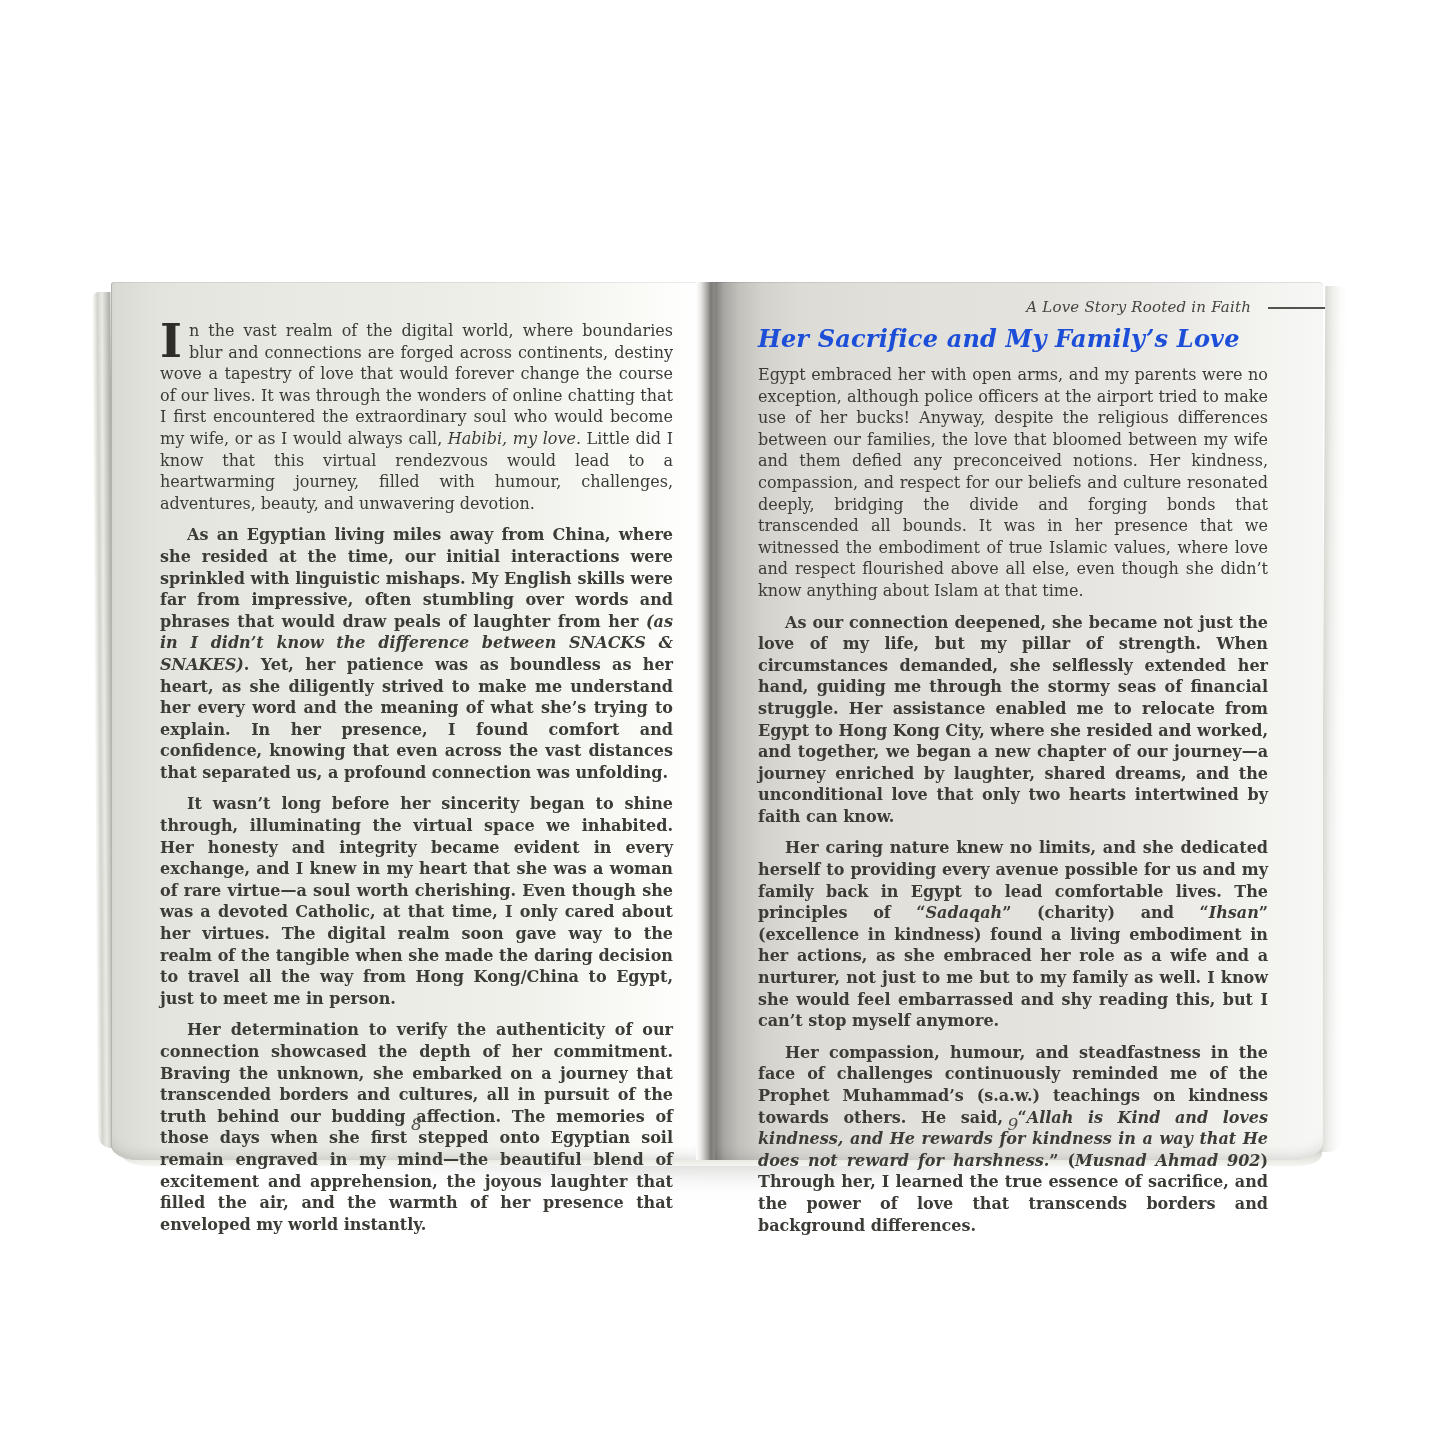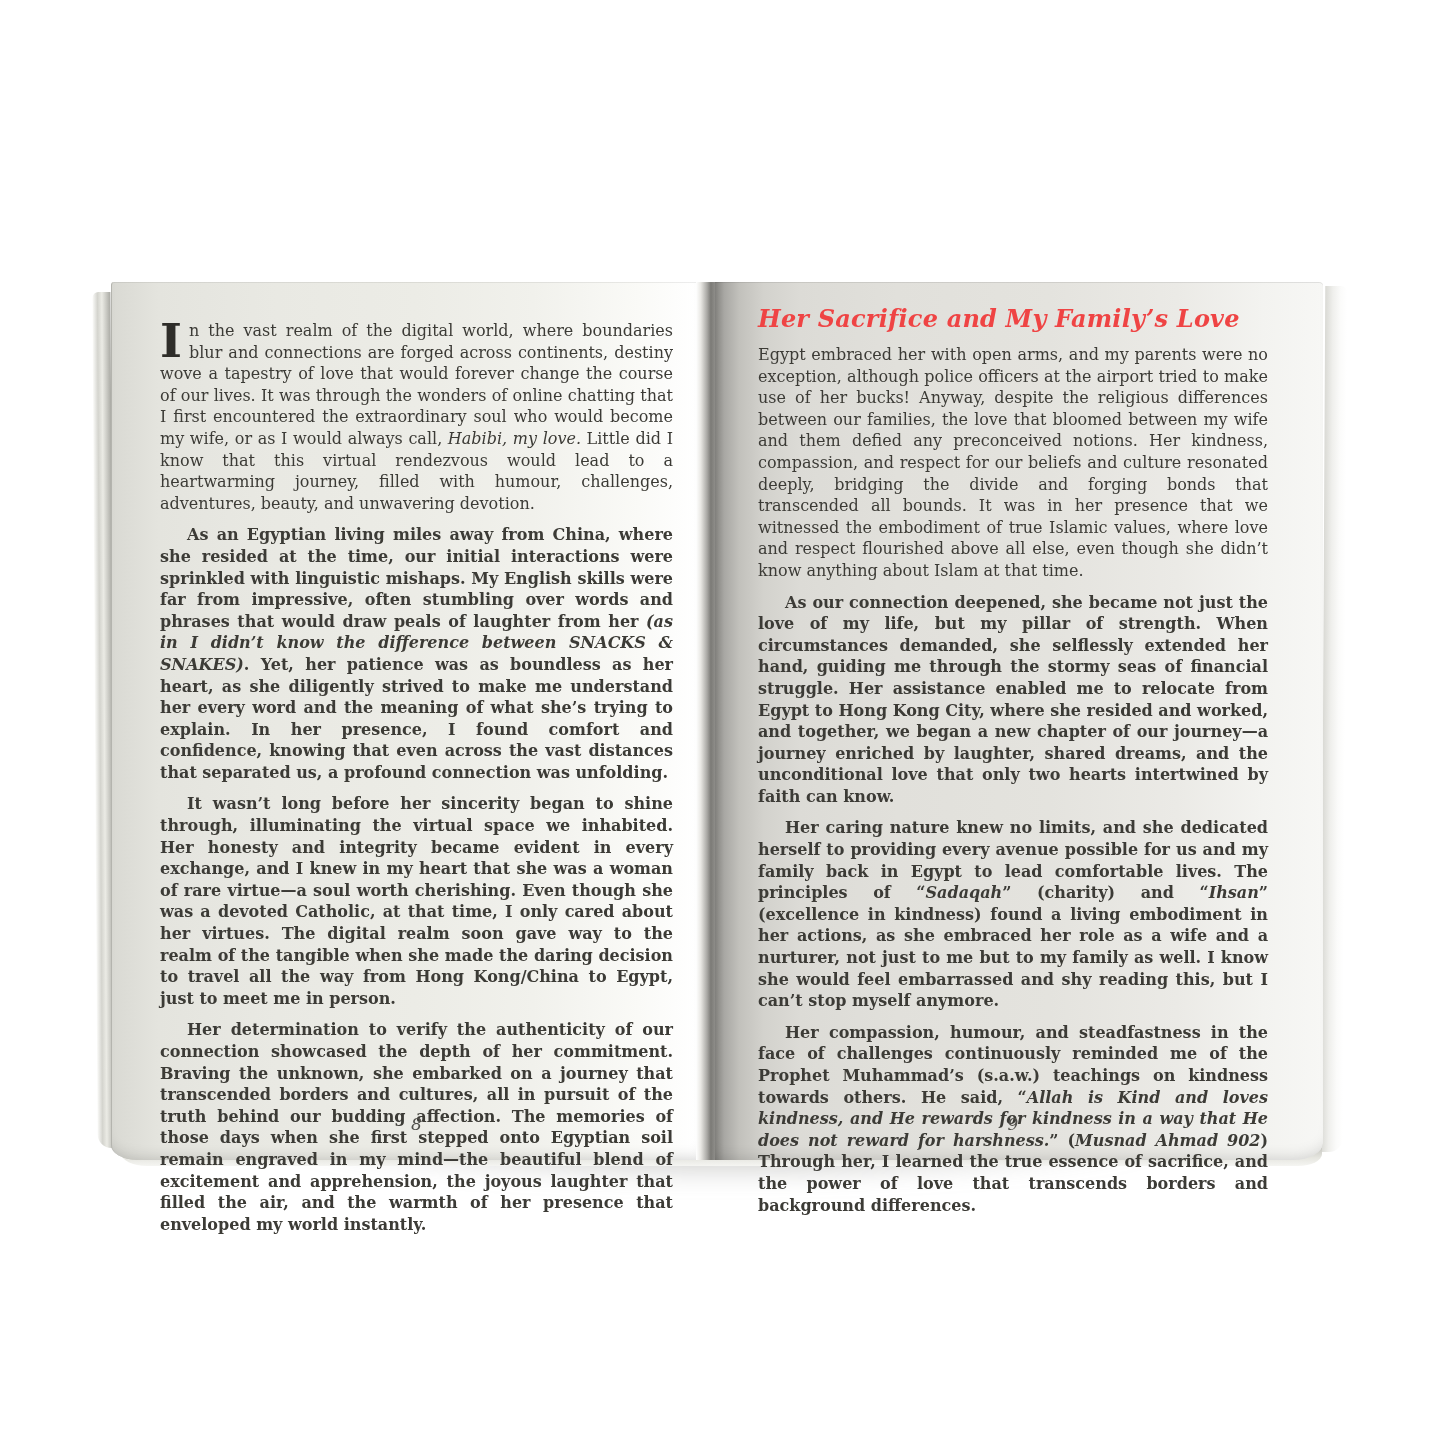--- a/index.html
+++ b/index.html
@@ -48,21 +48,21 @@
   .para.indent{text-indent:27px;}
   .dropcap{float:left;font-size:47px;line-height:38px;font-weight:bold;
     padding:2px 7px 0 0;color:#2e2d29;}
   em{font-style:italic;}
 
   .runhead{display:flex;justify-content:flex-end;align-items:center;
     margin-right:-57px;height:20px;}
   .runhead-label{font-style:italic;font-size:15px;color:#45443f;letter-spacing:0.2px;}
   .runhead-rule{width:57px;height:2px;background:#53524e;margin-left:17px;}
   .section-heading{margin:7px 0 11px 0;font-size:24px;line-height:28px;
-    font-weight:bold;font-style:italic;color:#ef4444;letter-spacing:0.2px;}
+    font-weight:bold;font-style:italic;color:#1d4ed8;letter-spacing:0.2px;}
 
   .pageno{position:absolute;z-index:3;text-align:center;font-style:italic;
     font-size:17px;color:#504f4a;}
   .pageno-left{left:65px;width:513px;top:836px;}
   .pageno-right{left:663px;width:510px;top:836px;}
 </style>
 </head>
 <body>
 
 <div class="canvas">
@@ -78,20 +78,24 @@
 
     <div class="text-left">
       <p class="para first"><span class="dropcap">I</span><span><span>n the vast realm of the digital world, where boundaries blur and connections are forged across continents, destiny wove a tapestry of love that would forever change the course of our lives. It was through the wonders of online chatting that I first encountered the extraordinary soul who would become my wife, or as I would always call, </span><em>Habibi, my love.</em><span> Little did I know that this virtual rendezvous would lead to a heartwarming journey, filled with humour, challenges, adventures, beauty, and unwavering devotion.</span></span></p>
       <p class="para indent"><span>As an Egyptian living miles away from China, where she resided at the time, our initial interactions were sprinkled with linguistic mishaps. My English skills were far from impressive, often stumbling over words and phrases that would draw peals of laughter from her </span><em>(as in I didn’t know the difference between SNACKS &amp; SNAKES)</em><span>. Yet, her patience was as boundless as her heart, as she diligently strived to make me understand her every word and the meaning of what she’s trying to explain. In her presence, I found comfort and confidence, knowing that even across the vast distances that separated us, a profound connection was unfolding.</span></p>
       <p class="para indent"><span>It wasn’t long before her sincerity began to shine through, illuminating the virtual space we inhabited. Her honesty and integrity became evident in every exchange, and I knew in my heart that she was a woman of rare virtue—a soul worth cherishing. Even though she was a devoted Catholic, at that time, I only cared about her virtues. The digital realm soon gave way to the realm of the tangible when she made the daring decision to travel all the way from Hong Kong/China to Egypt, just to meet me in person.</span></p>
       <p class="para indent"><span>Her determination to verify the authenticity of our connection showcased the depth of her commitment. Braving the unknown, she embarked on a journey that transcended borders and cultures, all in pursuit of the truth behind our budding affection. The memories of those days when she first stepped onto Egyptian soil remain engraved in my mind—the beautiful blend of excitement and apprehension, the joyous laughter that filled the air, and the warmth of her presence that enveloped my world instantly.</span></p>
     </div>
     <div class="pageno pageno-left">8</div>
 
     <div class="text-right">
+      <div class="runhead">
+        <span class="runhead-label">A Love Story Rooted in Faith</span>
+        <span class="runhead-rule"></span>
+      </div>
       <h2 class="section-heading">Her Sacrifice and My Family’s Love</h2>
       <p class="para"><span>Egypt embraced her with open arms, and my parents were no exception, although police officers at the airport tried to make use of her bucks! Anyway, despite the religious differences between our families, the love that bloomed between my wife and them defied any preconceived notions. Her kindness, compassion, and respect for our beliefs and culture resonated deeply, bridging the divide and forging bonds that transcended all bounds. It was in her presence that we witnessed the embodiment of true Islamic values, where love and respect flourished above all else, even though she didn’t know anything about Islam at that time.</span></p>
       <p class="para indent"><span>As our connection deepened, she became not just the love of my life, but my pillar of strength. When circumstances demanded, she selflessly extended her hand, guiding me through the stormy seas of financial struggle. Her assistance enabled me to relocate from Egypt to Hong Kong City, where she resided and worked, and together, we began a new chapter of our journey—a journey enriched by laughter, shared dreams, and the unconditional love that only two hearts intertwined by faith can know.</span></p>
       <p class="para indent"><span>Her caring nature knew no limits, and she dedicated herself to providing every avenue possible for us and my family back in Egypt to lead comfortable lives. The principles of “</span><em>Sadaqah</em><span>” (charity) and “</span><em>Ihsan</em><span>” (excellence in kindness) found a living embodiment in her actions, as she embraced her role as a wife and a nurturer, not just to me but to my family as well. I know she would feel embarrassed and shy reading this, but I can’t stop myself anymore.</span></p>
       <p class="para indent"><span>Her compassion, humour, and steadfastness in the face of challenges continuously reminded me of the Prophet Muhammad’s (s.a.w.) teachings on kindness towards others. He said, “</span><em>Allah is Kind and loves kindness, and He rewards for kindness in a way that He does not reward for harshness.</em><span>” (</span><em>Musnad Ahmad 902</em><span>) Through her, I learned the true essence of sacrifice, and the power of love that transcends borders and background differences.</span></p>
     </div>
     <div class="pageno pageno-right">9</div>
   </div>
 </div>
 

